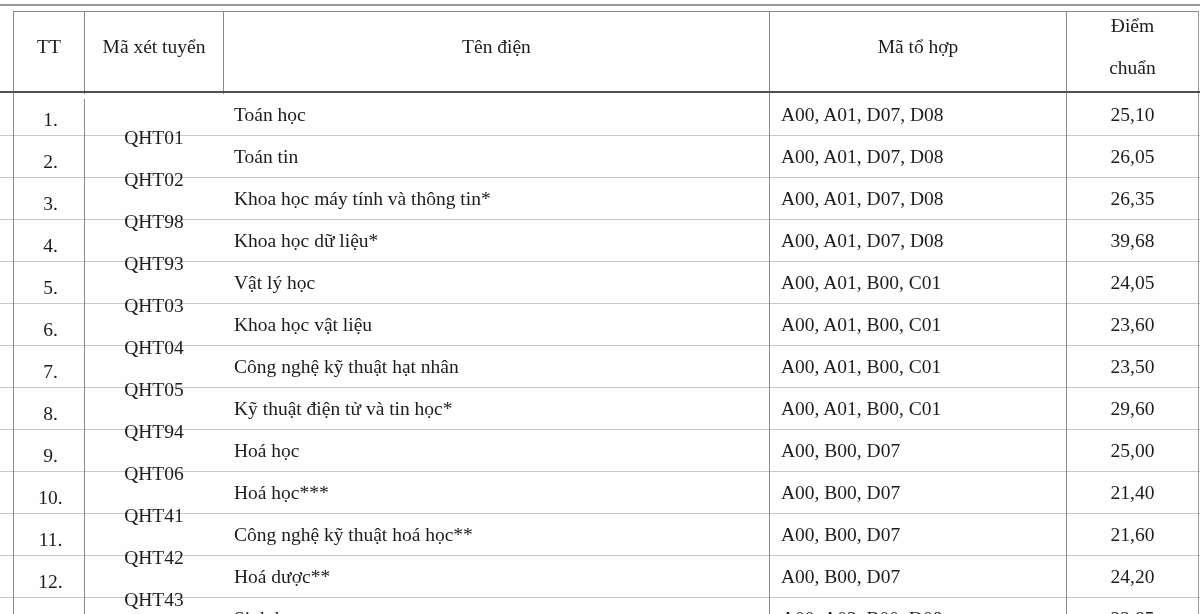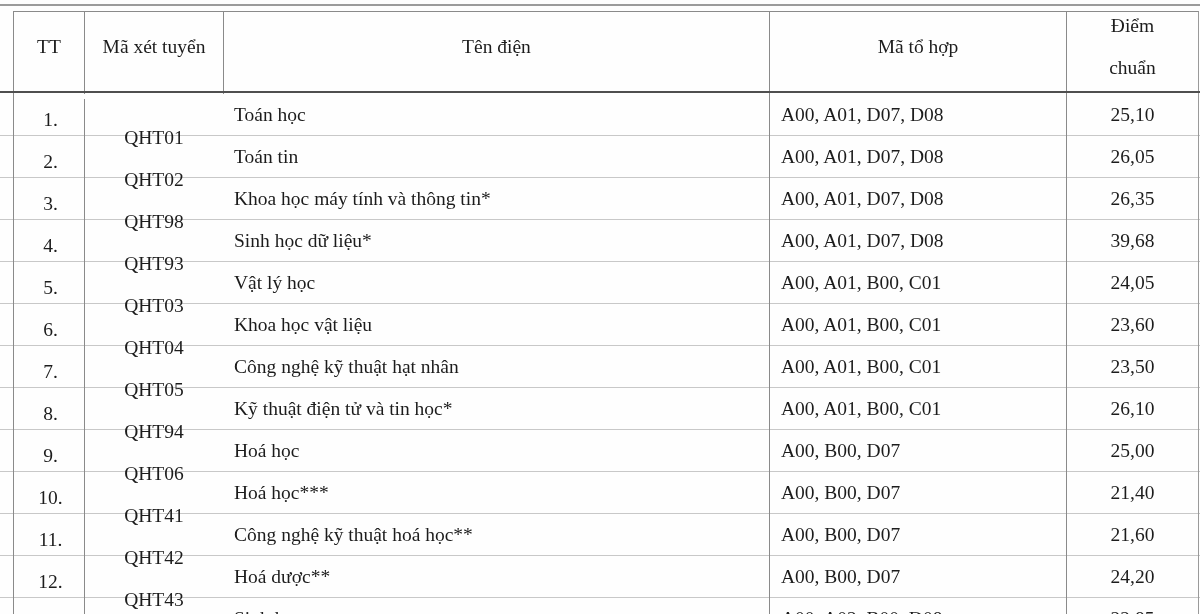--- a/index.html
+++ b/index.html
@@ -72,25 +72,25 @@
   <div class="cell hcell two-line">
     <span>Mã tổ hợp</span>
   </div>
   <div class="cell hcell two-line last">
     <span>Điểm</span>
     <span>chuẩn</span>
   </div>
 <div class="trow"><div class="cell tt">1.</div><div class="cell code">QHT01</div><div class="cell major">Toán học</div><div class="cell combo">A00, A01, D07, D08</div><div class="cell score last">25,10</div></div>
     <div class="trow"><div class="cell tt">2.</div><div class="cell code">QHT02</div><div class="cell major">Toán tin</div><div class="cell combo">A00, A01, D07, D08</div><div class="cell score last">26,05</div></div>
     <div class="trow"><div class="cell tt">3.</div><div class="cell code">QHT98</div><div class="cell major">Khoa học máy tính và thông tin*</div><div class="cell combo">A00, A01, D07, D08</div><div class="cell score last">26,35</div></div>
-    <div class="trow"><div class="cell tt">4.</div><div class="cell code">QHT93</div><div class="cell major">Sinh học dữ liệu*</div><div class="cell combo">A00, A01, D07, D08</div><div class="cell score last">39,68</div></div>
+    <div class="trow"><div class="cell tt">4.</div><div class="cell code">QHT93</div><div class="cell major">Khoa học dữ liệu*</div><div class="cell combo">A00, A01, D07, D08</div><div class="cell score last">39,68</div></div>
     <div class="trow"><div class="cell tt">5.</div><div class="cell code">QHT03</div><div class="cell major">Vật lý học</div><div class="cell combo">A00, A01, B00, C01</div><div class="cell score last">24,05</div></div>
     <div class="trow"><div class="cell tt">6.</div><div class="cell code">QHT04</div><div class="cell major">Khoa học vật liệu</div><div class="cell combo">A00, A01, B00, C01</div><div class="cell score last">23,60</div></div>
     <div class="trow"><div class="cell tt">7.</div><div class="cell code">QHT05</div><div class="cell major">Công nghệ kỹ thuật hạt nhân</div><div class="cell combo">A00, A01, B00, C01</div><div class="cell score last">23,50</div></div>
-    <div class="trow"><div class="cell tt">8.</div><div class="cell code">QHT94</div><div class="cell major">Kỹ thuật điện tử và tin học*</div><div class="cell combo">A00, A01, B00, C01</div><div class="cell score last">26,10</div></div>
+    <div class="trow"><div class="cell tt">8.</div><div class="cell code">QHT94</div><div class="cell major">Kỹ thuật điện tử và tin học*</div><div class="cell combo">A00, A01, B00, C01</div><div class="cell score last">29,60</div></div>
     <div class="trow"><div class="cell tt">9.</div><div class="cell code">QHT06</div><div class="cell major">Hoá học</div><div class="cell combo">A00, B00, D07</div><div class="cell score last">25,00</div></div>
     <div class="trow"><div class="cell tt">10.</div><div class="cell code">QHT41</div><div class="cell major">Hoá học***</div><div class="cell combo">A00, B00, D07</div><div class="cell score last">21,40</div></div>
     <div class="trow"><div class="cell tt">11.</div><div class="cell code">QHT42</div><div class="cell major">Công nghệ kỹ thuật hoá học**</div><div class="cell combo">A00, B00, D07</div><div class="cell score last">21,60</div></div>
     <div class="trow"><div class="cell tt">12.</div><div class="cell code">QHT43</div><div class="cell major">Hoá dược**</div><div class="cell combo">A00, B00, D07</div><div class="cell score last">24,20</div></div>
     <div class="trow"><div class="cell tt">13.</div><div class="cell code">QHT08</div><div class="cell major">Sinh học</div><div class="cell combo">A00, A02, B00, D08</div><div class="cell score last">22,85</div></div>
   </div>
 
 <div class="row-sep" style="top: 135px;"></div>
 <div class="row-sep" style="top: 177px;"></div>
 <div class="row-sep" style="top: 219px;"></div>

